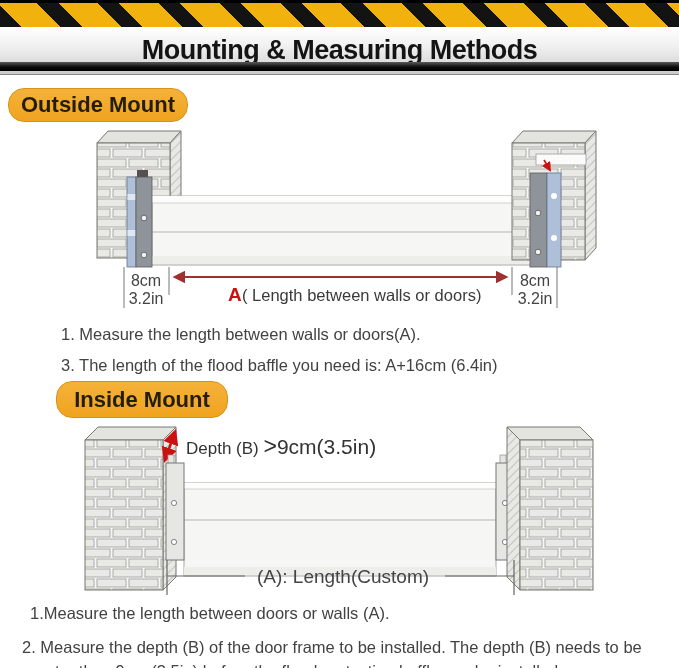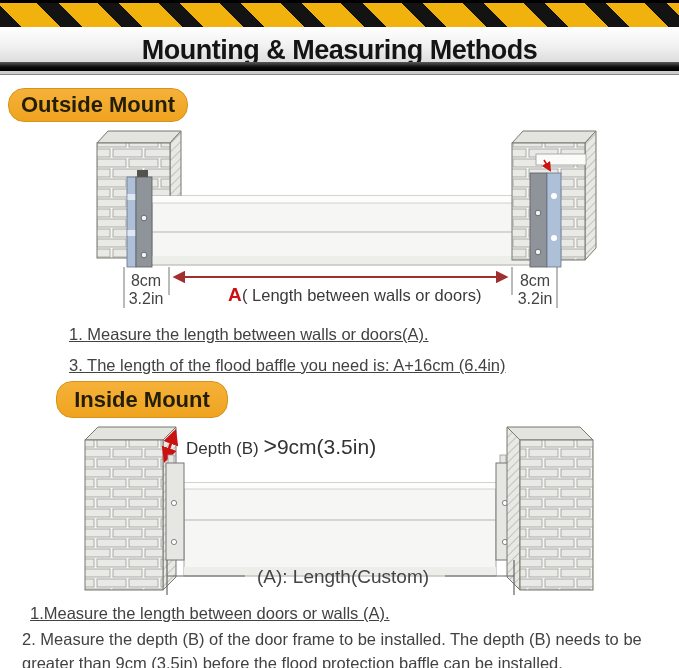--- a/index.html
+++ b/index.html
@@ -31,24 +31,24 @@
   .tag.inside  { left:10px; top:381px; width:172px; height:37px;margin-left:46px; }
 
   
   svg.diagram { position:absolute; left:0; font-family:"Liberation Sans", sans-serif; }
   #diagram-outside { top:118px; }
   #diagram-inside  { top:418px; }
 
   
   .steps { position:absolute; color:#424242; font-size:16.5px; line-height:24px; }
   .steps-outside { left:58px; top:322px; width:600px; }
-  .steps-outside p { margin:0 0 7px 11px;text-decoration:underline; }
+  .steps-outside p { margin:0 0 7px 3px; }
   .steps-inside { left:22px; top:601px; width:642px; }
   .steps-inside p { margin:0 0 6px 0; }
-  .steps-inside p.indent { text-indent:8px; margin-bottom:2px;text-decoration:underline; }
+  .steps-inside p.indent { text-indent:8px; margin-bottom:10px; }
 </style>
 </head>
 <body>
 
 <div class="page">
 
   <div class="stripes"></div>
   <div class="titlebar">
     <h1>Mounting &amp; Measuring Methods</h1>
   </div>

